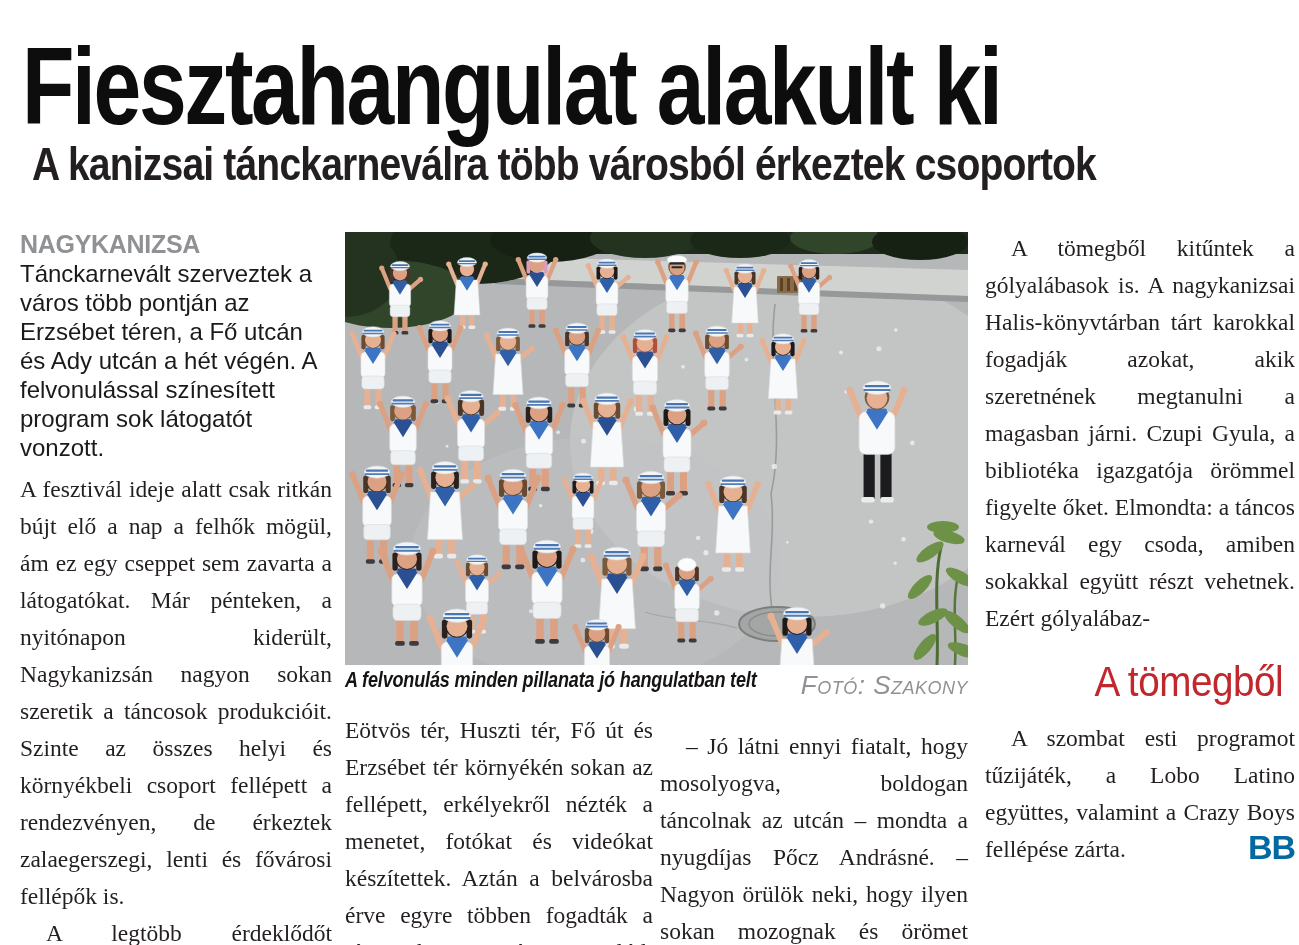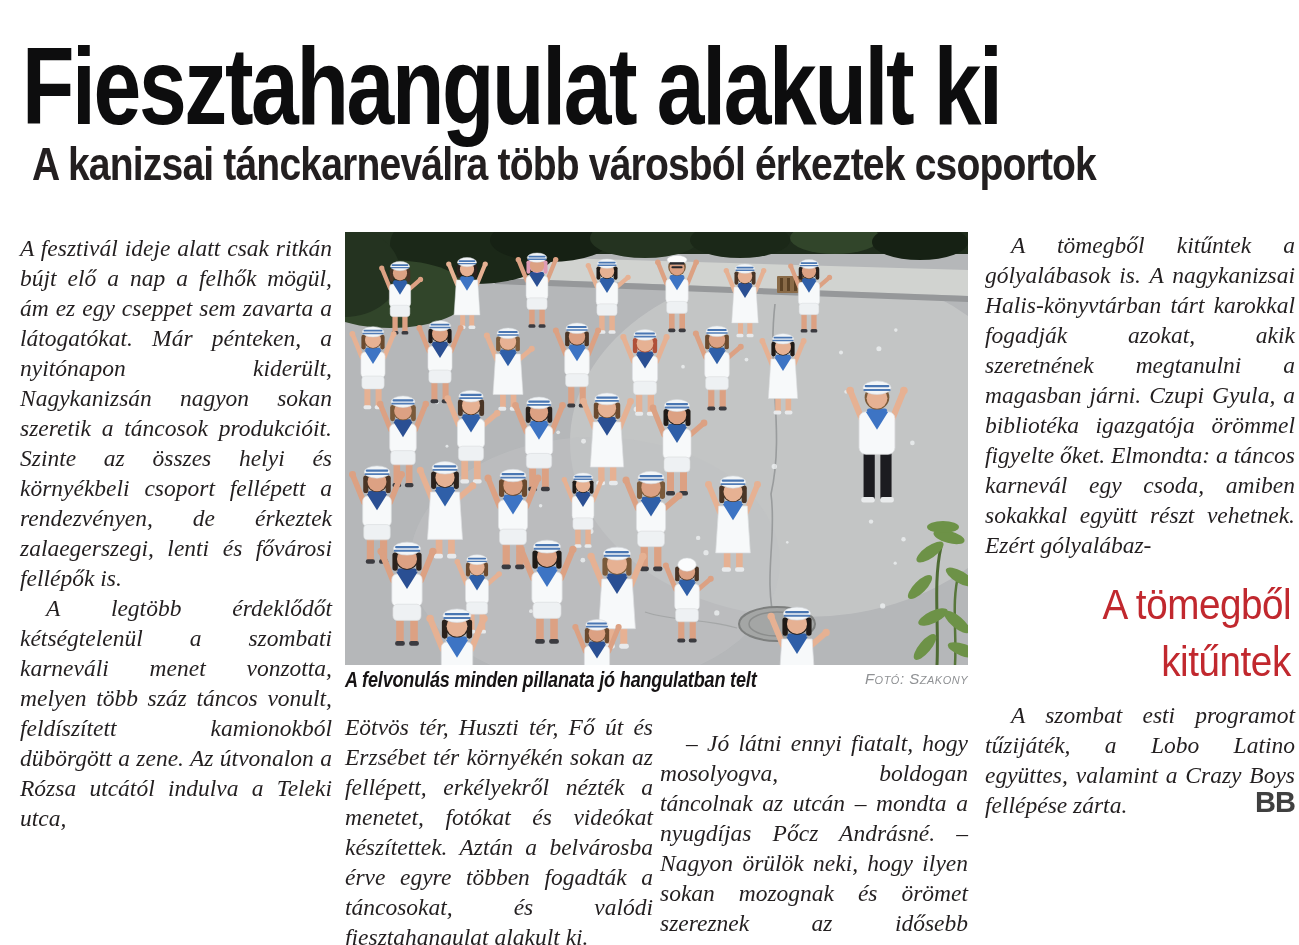--- a/index.html
+++ b/index.html
@@ -29,67 +29,67 @@
   .col1{left:20px;top:230px;width:312px;}
   .col2{left:345px;top:712px;width:308px;}
   .col3{left:660px;top:712px;width:308px;margin-top:16px;}
   .col4{left:985px;top:230px;width:310px;}
 
   .lead{margin:0;font-size:24px;line-height:29px;color:#1a1a1c;text-align:left;}
   .tag{font-weight:700;color:var(--gray);font-size:25px;letter-spacing:-.3px;}
 
   .bodytext{
     margin:0;font-family:"Liberation Serif",serif;
-    font-size:23.5px;line-height:30px;color:var(--ink);
+    font-size:23.5px;line-height:37px;color:var(--ink);
     text-align:justify;
-    font-style:italic;
   }
   .bodytext + .bodytext{margin-top:0;}
   .indent{text-indent:26px;}
-  .col1 .bodytext.first{margin-top:3px;}
+  .col1 .bodytext.first{margin-top:9px;}
   .p3wrap{position:relative;}
   .bb{
     position:absolute;right:0;bottom:1px;
-    font-weight:700;font-size:29px;color:#404040;letter-spacing:-1px;
+    font-weight:700;font-size:34px;color:#0369a1;letter-spacing:-1px;
     font-family:"Liberation Sans",sans-serif;
   }
 
   
   .photo{left:345px;top:232px;width:623px;height:433px;margin:0;padding:0;overflow:hidden;}
   .photo svg{display:block;width:623px;height:433px;}
 
   .caption-row{left:345px;top:668px;width:623px;height:28px;font-style:italic;}
   .caption-text{
     position:absolute;left:0;top:0;display:inline-block;white-space:nowrap;
     transform:scaleX(.84);transform-origin:0 0;
     font-weight:700;font-size:21.5px;color:#161314;letter-spacing:-.2px;
   }
   .credit{
     position:absolute;right:0;top:2px;
-    font-variant:small-caps;font-size:15px;color:var(--gray);letter-spacing:.5px;
+    font-variant:small-caps;font-size:26px;color:var(--gray);letter-spacing:.5px;
   }
 
   
-  .pullquote{margin:16px 4px 10px 0;}
+  .pullquote{margin:16px 12px 10px 0;}
   .pq-line{text-align:right;line-height:57px;height:57px;}
   .pqsqueeze{
     display:inline-block;transform:scaleX(.92);transform-origin:100% 50%;
     font-size:42px;color:var(--red);letter-spacing:-.5px;white-space:nowrap;
   }
 </style>
 </head>
 <body>
 
 <article>
 
   <h1 class="abs headline"><span class="hsqueeze">Fiesztahangulat alakult ki</span></h1>
 
   <div class="abs subhead"><span class="ssqueeze">A kanizsai tánckarneválra több városból érkeztek csoportok</span></div>
 
   <div class="col col1">
+    <p class="lead"><strong class="tag">NAGYKANIZSA</strong> <span>Tánckarnevált szerveztek a város több pontján az Erzsébet téren, a Fő utcán és Ady utcán a hét végén. A felvonulással színesített program sok látogatót vonzott.</span></p>
     <p class="bodytext first">A fesztivál ideje alatt csak ritkán bújt elő a nap a felhők mögül, ám ez egy cseppet sem zavarta a látogatókat. Már pénteken, a nyitónapon kiderült, Nagykanizsán nagyon sokan szeretik a táncosok produkcióit. Szinte az összes helyi és környékbeli csoport fellépett a rendezvényen, de érkeztek zalaegerszegi, lenti és fővárosi fellépők is.</p>
     <p class="bodytext indent">A legtöbb érdeklődőt kétségtelenül a szombati karneváli menet vonzotta, melyen több száz táncos vonult, feldíszített kamionokból dübörgött a zene. Az útvonalon a Rózsa utcától indulva a Teleki utca,</p>
   </div>
 
   <figure class="abs photo" role="img" aria-label="Matrózruhás táncosok integetnek a felvonuláson az utcán">
     <svg id="photo-svg" viewBox="0 0 623 433" preserveAspectRatio="none">
         <rect x="0" y="0" width="623" height="433" fill="#b5b7b9"></rect>
         <ellipse cx="460" cy="210" rx="235" ry="175" fill="#c8cac9" opacity="0.75"></ellipse>
         <ellipse cx="250" cy="330" rx="185" ry="125" fill="#bfc1c2" opacity="0.55"></ellipse>
         <path d="M430 72 C422 140 440 200 426 262 C432 305 418 345 430 392" stroke="#8f9192" stroke-width="1.6" fill="none" opacity="0.8"></path>
@@ -869,21 +869,20 @@
   </div>
 
   <div class="col col3">
     <p class="bodytext indent">– Jó látni ennyi fiatalt, hogy mosolyogva, boldogan táncolnak az utcán – mondta a nyugdíjas Pőcz Andrásné. – Nagyon örülök neki, hogy ilyen sokan mozognak és örömet szereznek az idősebb korosztálynak is.</p>
   </div>
 
   <div class="col col4">
     <p class="bodytext indent">A tömegből kitűntek a gólyalábasok is. A nagykanizsai Halis-könyvtárban tárt karokkal fogadják azokat, akik szeretnének megtanulni a magasban járni. Czupi Gyula, a bibliotéka igazgatója örömmel figyelte őket. Elmondta: a táncos karnevál egy csoda, amiben sokakkal együtt részt vehetnek. Ezért gólyalábaz-</p>
     <div class="pullquote">
       <div class="pq-line"><span class="pqsqueeze">A tömegből</span></div>
-      <div class="pq-line"><span class="pqsqueeze">kitűntek</span></div>
     </div>
     <div class="p3wrap">
       <p class="bodytext indent">A szombat esti programot tűzijáték, a Lobo Latino együttes, valamint a Crazy Boys fellépése zárta.</p>
       <span class="bb">BB</span>
     </div>
   </div>
 
 </article>
 
 </body></html>

